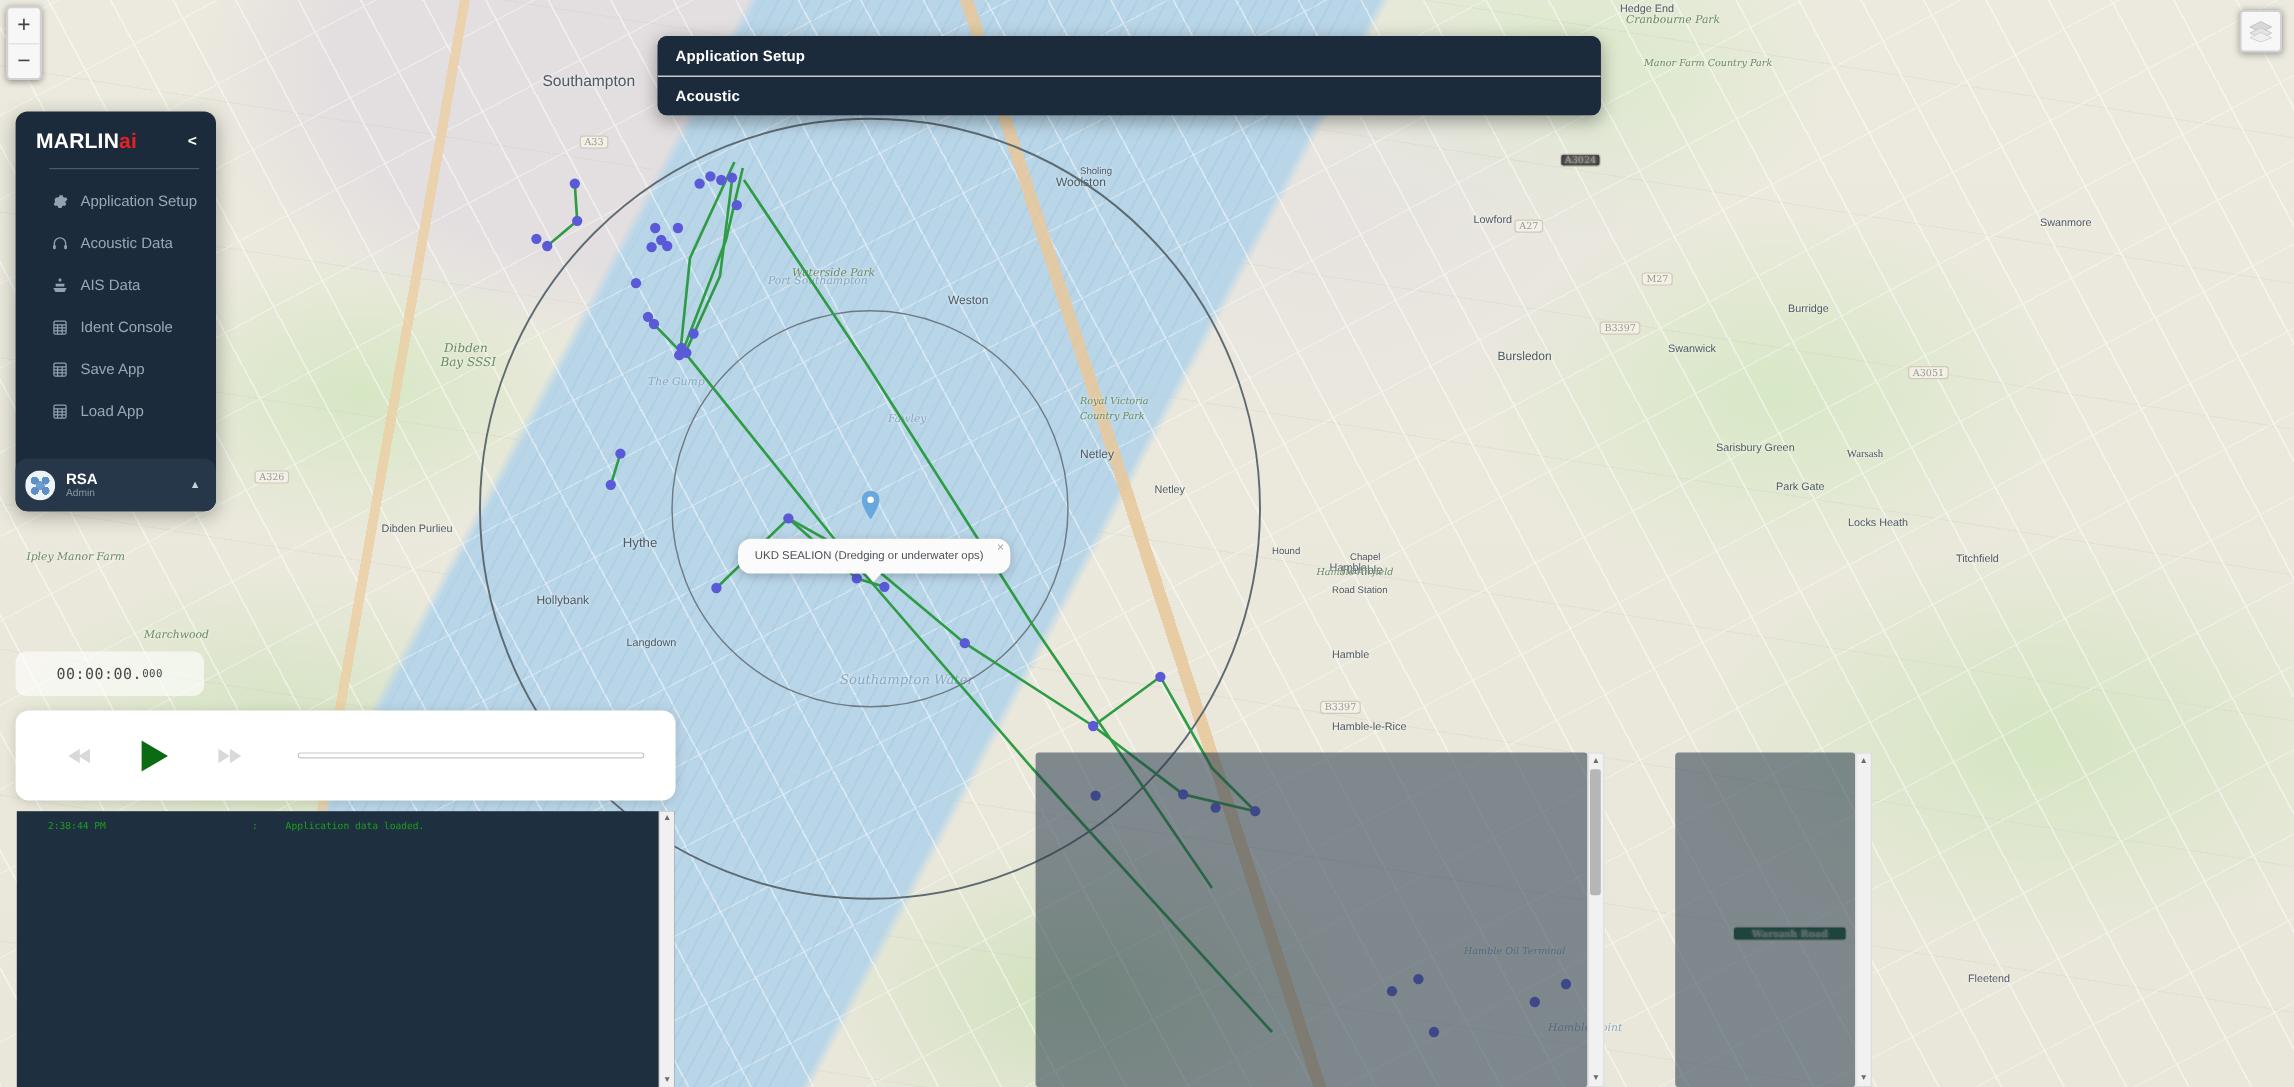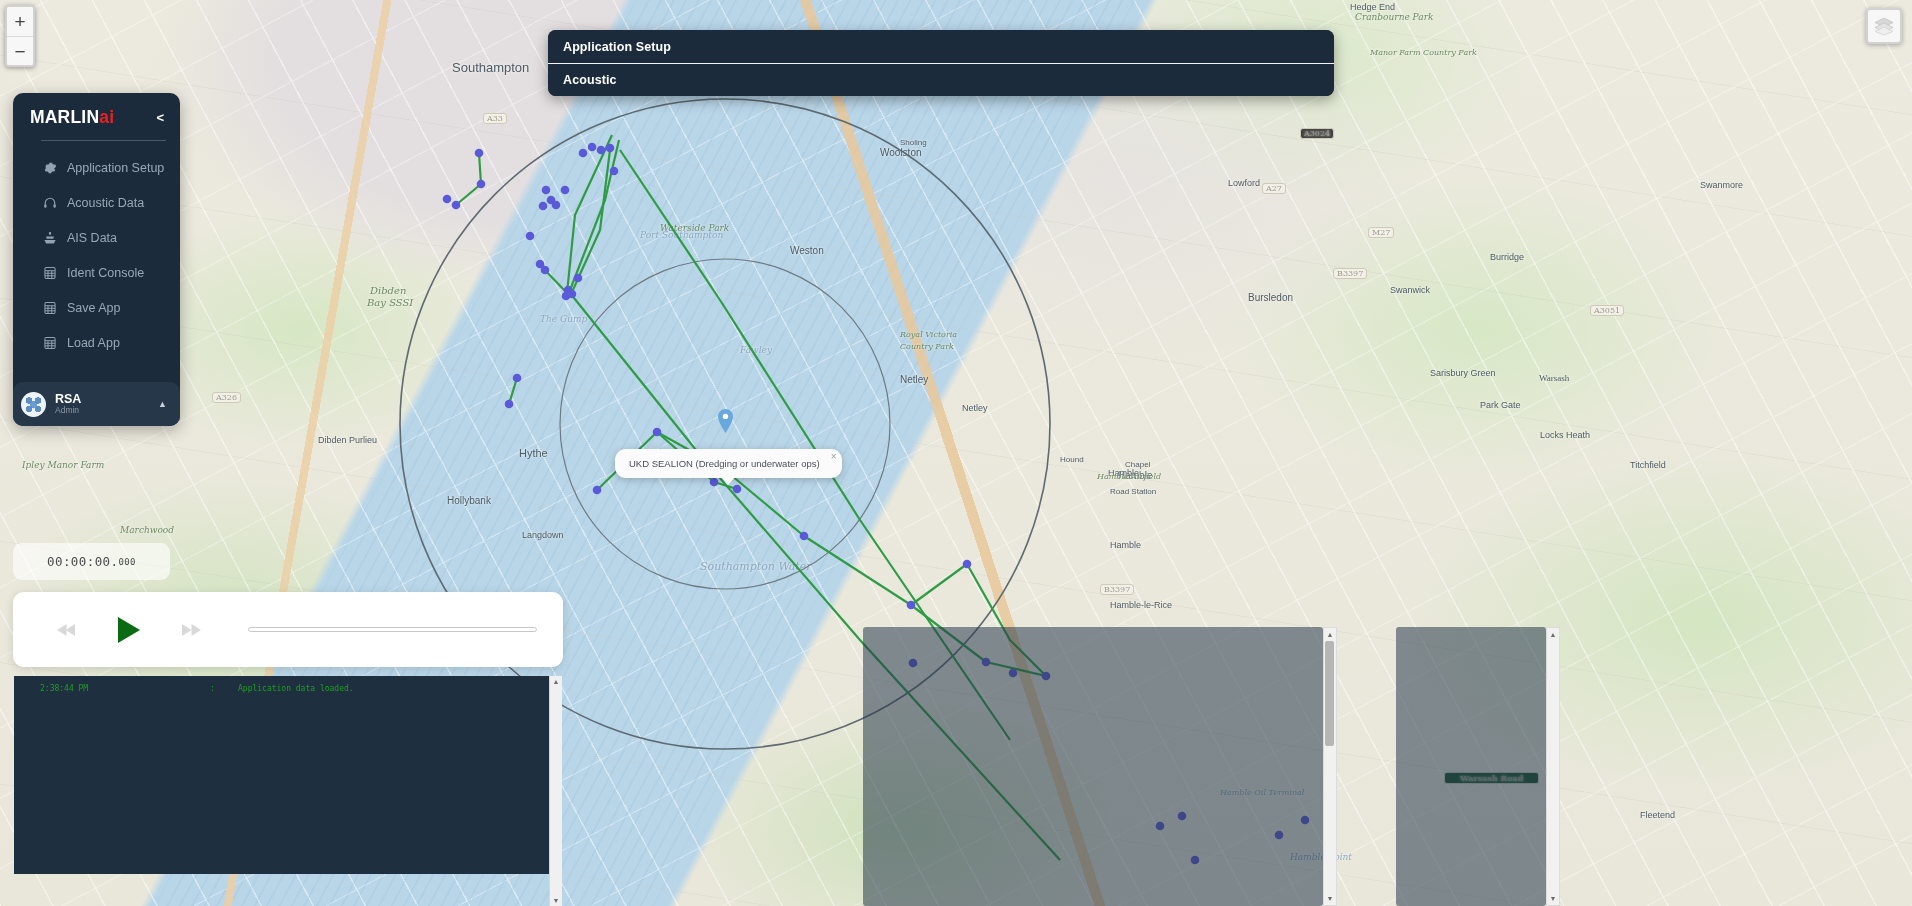--- a/index.html
+++ b/index.html
@@ -193,21 +193,21 @@
   .p-fwd  { width: 40px; margin-left: 14px; }
   .p-slider {
     flex: 1; height: 5px; margin-left: 37px; margin-right: 4px;
     border: 1px solid #c7c7c7; border-radius: 3px; background: #fff;
     cursor: pointer; position: relative;
   }
 
   
   .console {
     position: absolute; left: 14px; top: 676px;
-    width: 548px; height: 198px;
+    width: 548px; height: 230px;
     background: #1e2f40;
     font-family: "DejaVu Sans Mono", monospace;
     font-size: 8px; color: #1aa11a;
     padding: 7px 0 0 0; overflow: hidden;
   }
   .console-row { display: flex; padding: 0 6px; line-height: 1.6; }
   .c-time { width: 190px; padding-left: 20px; }
   .c-sep  { width: 28px; }
   .c-msg  { flex: 1; }
   .console-scroll {

